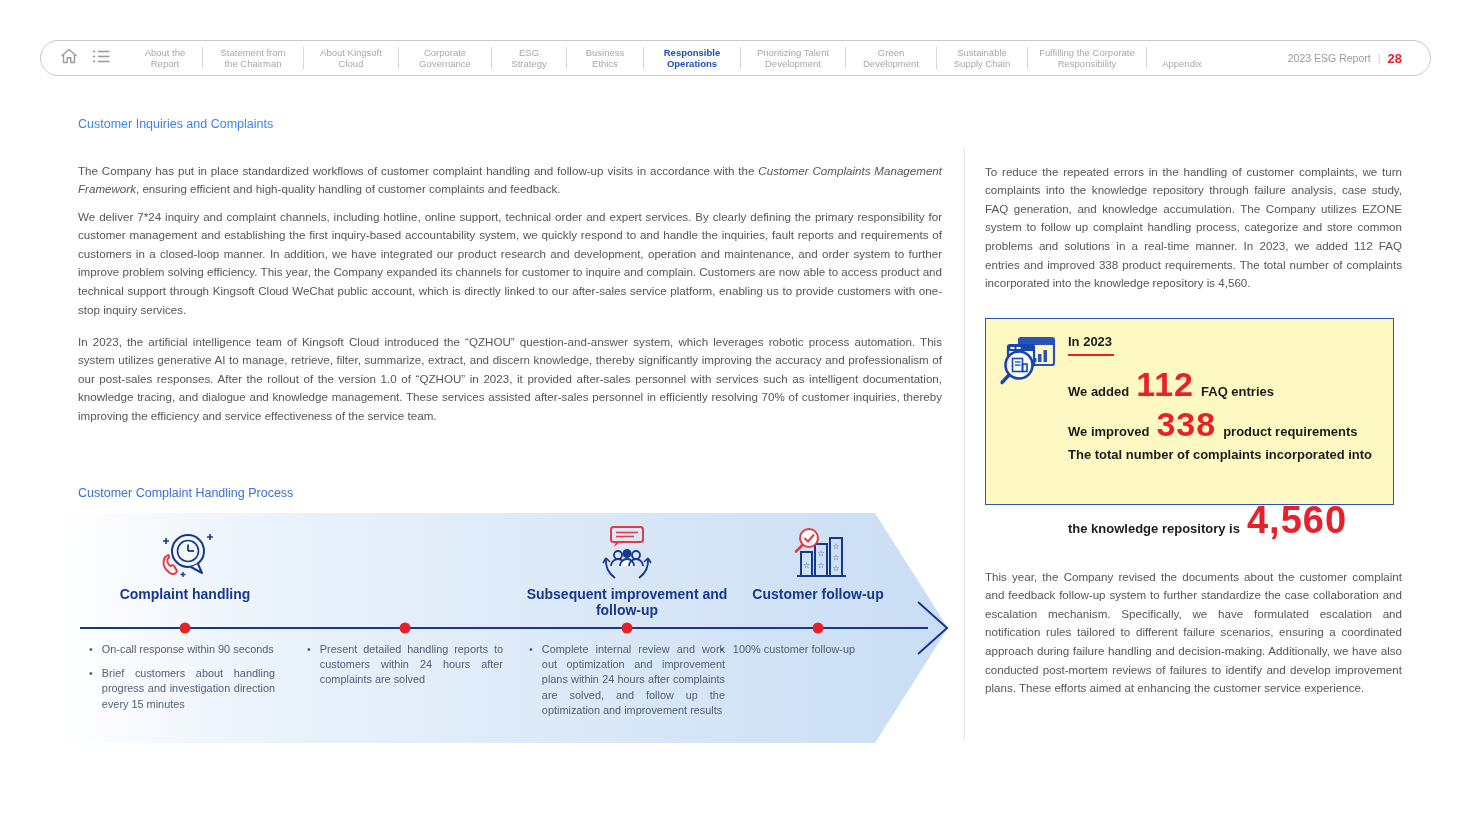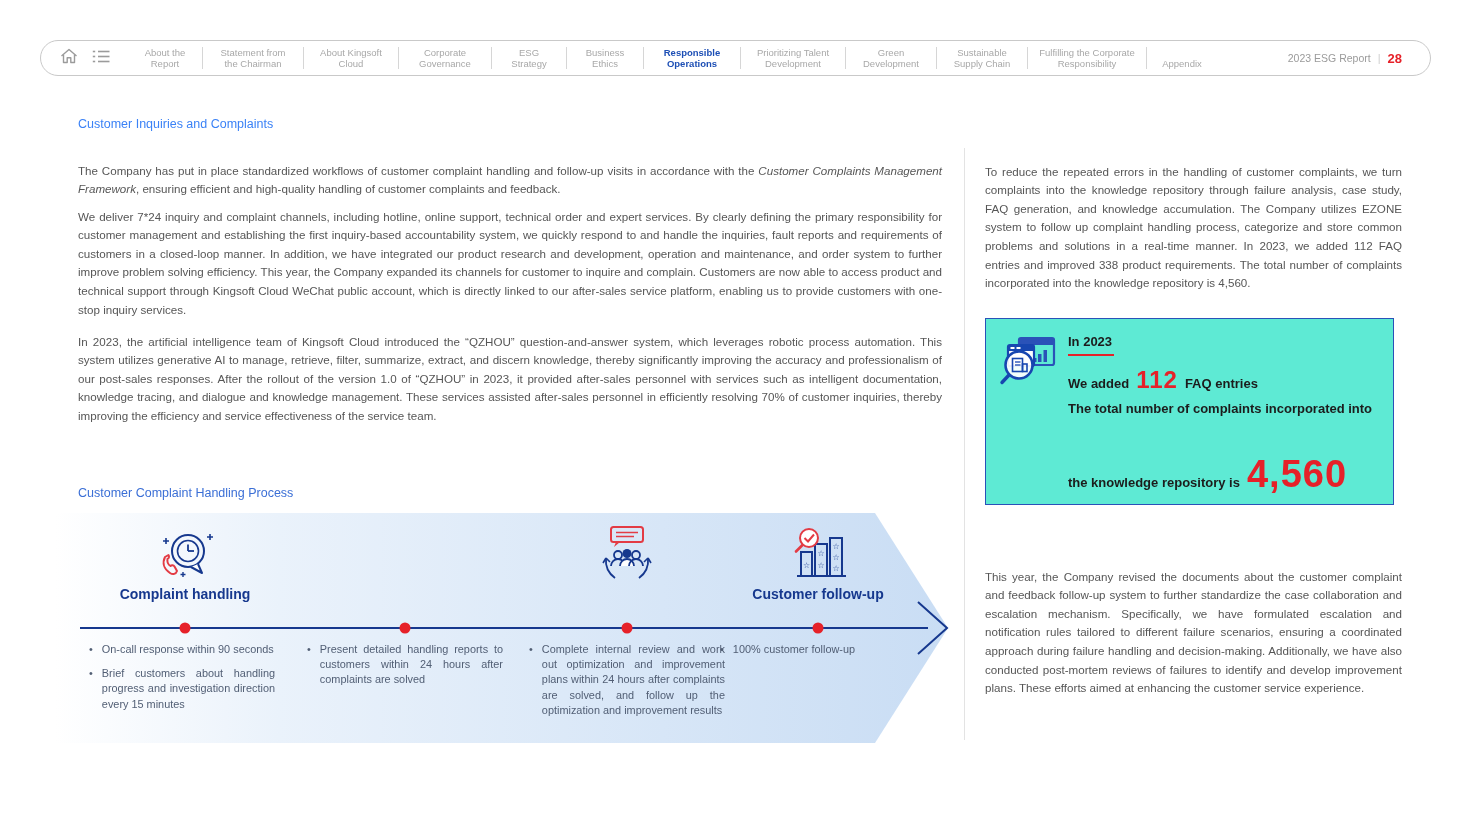--- a/index.html
+++ b/index.html
@@ -41,31 +41,31 @@
 
   
   #col-divider { left:964px; top:148px; width:1px; height:592px; background:#e3e3e3; }
 
   
   #rp1 { left:985px; top:151px; width:417px; }
   #rp2 { left:985px; top:556px; width:417px; }
 
   #stats-box {
     left:985px; top:318px; width:409px; height:187px;
-    border:1px solid #2a52b8; background:#5eead4;
+    border:1px solid #2a52b8; background:#fef9c3;
   }
   #stats-icon { position:absolute; left:12px; top:16px; }
   .stats-content { margin-left:82px; padding:15px 14px 0 0; }
   .stat-period { font-size:13px; font-weight:bold; color:#1c1c1c; }
   .red-underline { width:46px; height:2px; background:#e62129; margin:5px 0 13px; }
   .stat-line { display:flex; align-items:baseline; gap:7px; font-size:13px; font-weight:bold; color:#1c1c1c; }
   .stat-line.mb1 { margin-bottom:9px; }
   .stat-line.mb2 { margin-bottom:7px; }
   .stat-text-line { font-size:13px; font-weight:bold; color:#1c1c1c; margin-bottom:5px; line-height:17px; }
-  .big-num { font-size:24px; color:#e62129; font-weight:bold; line-height:0.9; letter-spacing:1px; }
+  .big-num { font-size:34px; color:#e62129; font-weight:bold; line-height:0.9; letter-spacing:1px; }
   .big-num.xl { font-size:38px;margin-top:35px; }
 
   
   #diagram { left:55px; top:510px; width:900px; height:240px; }
   #band-svg { position:absolute; left:0; top:0; }
   .step { position:absolute; top:12px; width:208px; text-align:center; }
   .step-icon { height:64px; display:flex; align-items:flex-end; justify-content:center; }
   .step-title { font-size:14px; line-height:16px; font-weight:bold; color:#16388e; }
   .bullets { position:absolute; top:132px; }
   .bullet { display:flex; gap:9px; margin-bottom:9px; font-size:10.9px; line-height:15.2px; color:#515e74; }
@@ -200,20 +200,21 @@
         <circle cx="33" cy="29.5" r="4.5" fill="#16388e"></circle>
         <path d="M17 42 a7 7 0 0 1 14 0" stroke="#16388e" stroke-width="1.8"></path>
         <path d="M26 42 a7 7 0 0 1 14 0" fill="#fff" stroke="#16388e" stroke-width="1.8"></path>
         <path d="M35 42 a7 7 0 0 1 14 0" stroke="#16388e" stroke-width="1.8"></path>
         <path d="M12 34 a22 22 0 0 0 9 20" stroke="#16388e" stroke-width="1.8"></path>
         <path d="M54 34 a22 22 0 0 1 -9 20" stroke="#16388e" stroke-width="1.8"></path>
         <path d="M12 34 l-3 5 M12 34 l4 4" stroke="#16388e" stroke-width="1.6"></path>
         <path d="M54 34 l3 5 M54 34 l-4 4" stroke="#16388e" stroke-width="1.6"></path>
       </svg>
     </div>
+    <div class="step-title">Subsequent improvement and follow-up</div>
   </div>
   <div class="bullets" style="left:474px;width:196px">
     <div class="bullet">
         <span class="dot">•</span>
         <span class="btxt">Complete internal review and work out optimization and improvement plans within 24 hours after complaints are solved, and follow up the optimization and improvement results</span>
       </div>
   </div>
 
   <div class="step" style="left:659px">
     <div class="step-icon">
@@ -268,20 +269,25 @@
     </svg>
   </span>
   <div class="stats-content">
     <div class="stat-period">In 2023</div>
     <div class="red-underline"></div>
     <div class="stat-line mb1">
       <span>We added</span>
       <span class="big-num">112</span>
       <span>FAQ entries</span>
     </div>
+    <div class="stat-line mb2">
+      <span>We improved</span>
+      <span class="big-num">338</span>
+      <span>product requirements</span>
+    </div>
     <div class="stat-text-line">The total number of complaints incorporated into</div>
     <div class="stat-line">
       <span>the knowledge repository is</span>
       <span class="big-num xl">4,560</span>
     </div>
   </div>
 </div>
 
 <p class="abs para" id="rp2">This year, the Company revised the documents about the customer complaint and feedback follow-up system to further standardize the case collaboration and escalation mechanism. Specifically, we have formulated escalation and notification rules tailored to different failure scenarios, ensuring a coordinated approach during failure handling and decision-making. Additionally, we have also conducted post-mortem reviews of failures to identify and develop improvement plans. These efforts aimed at enhancing the customer service experience.</p>
 

